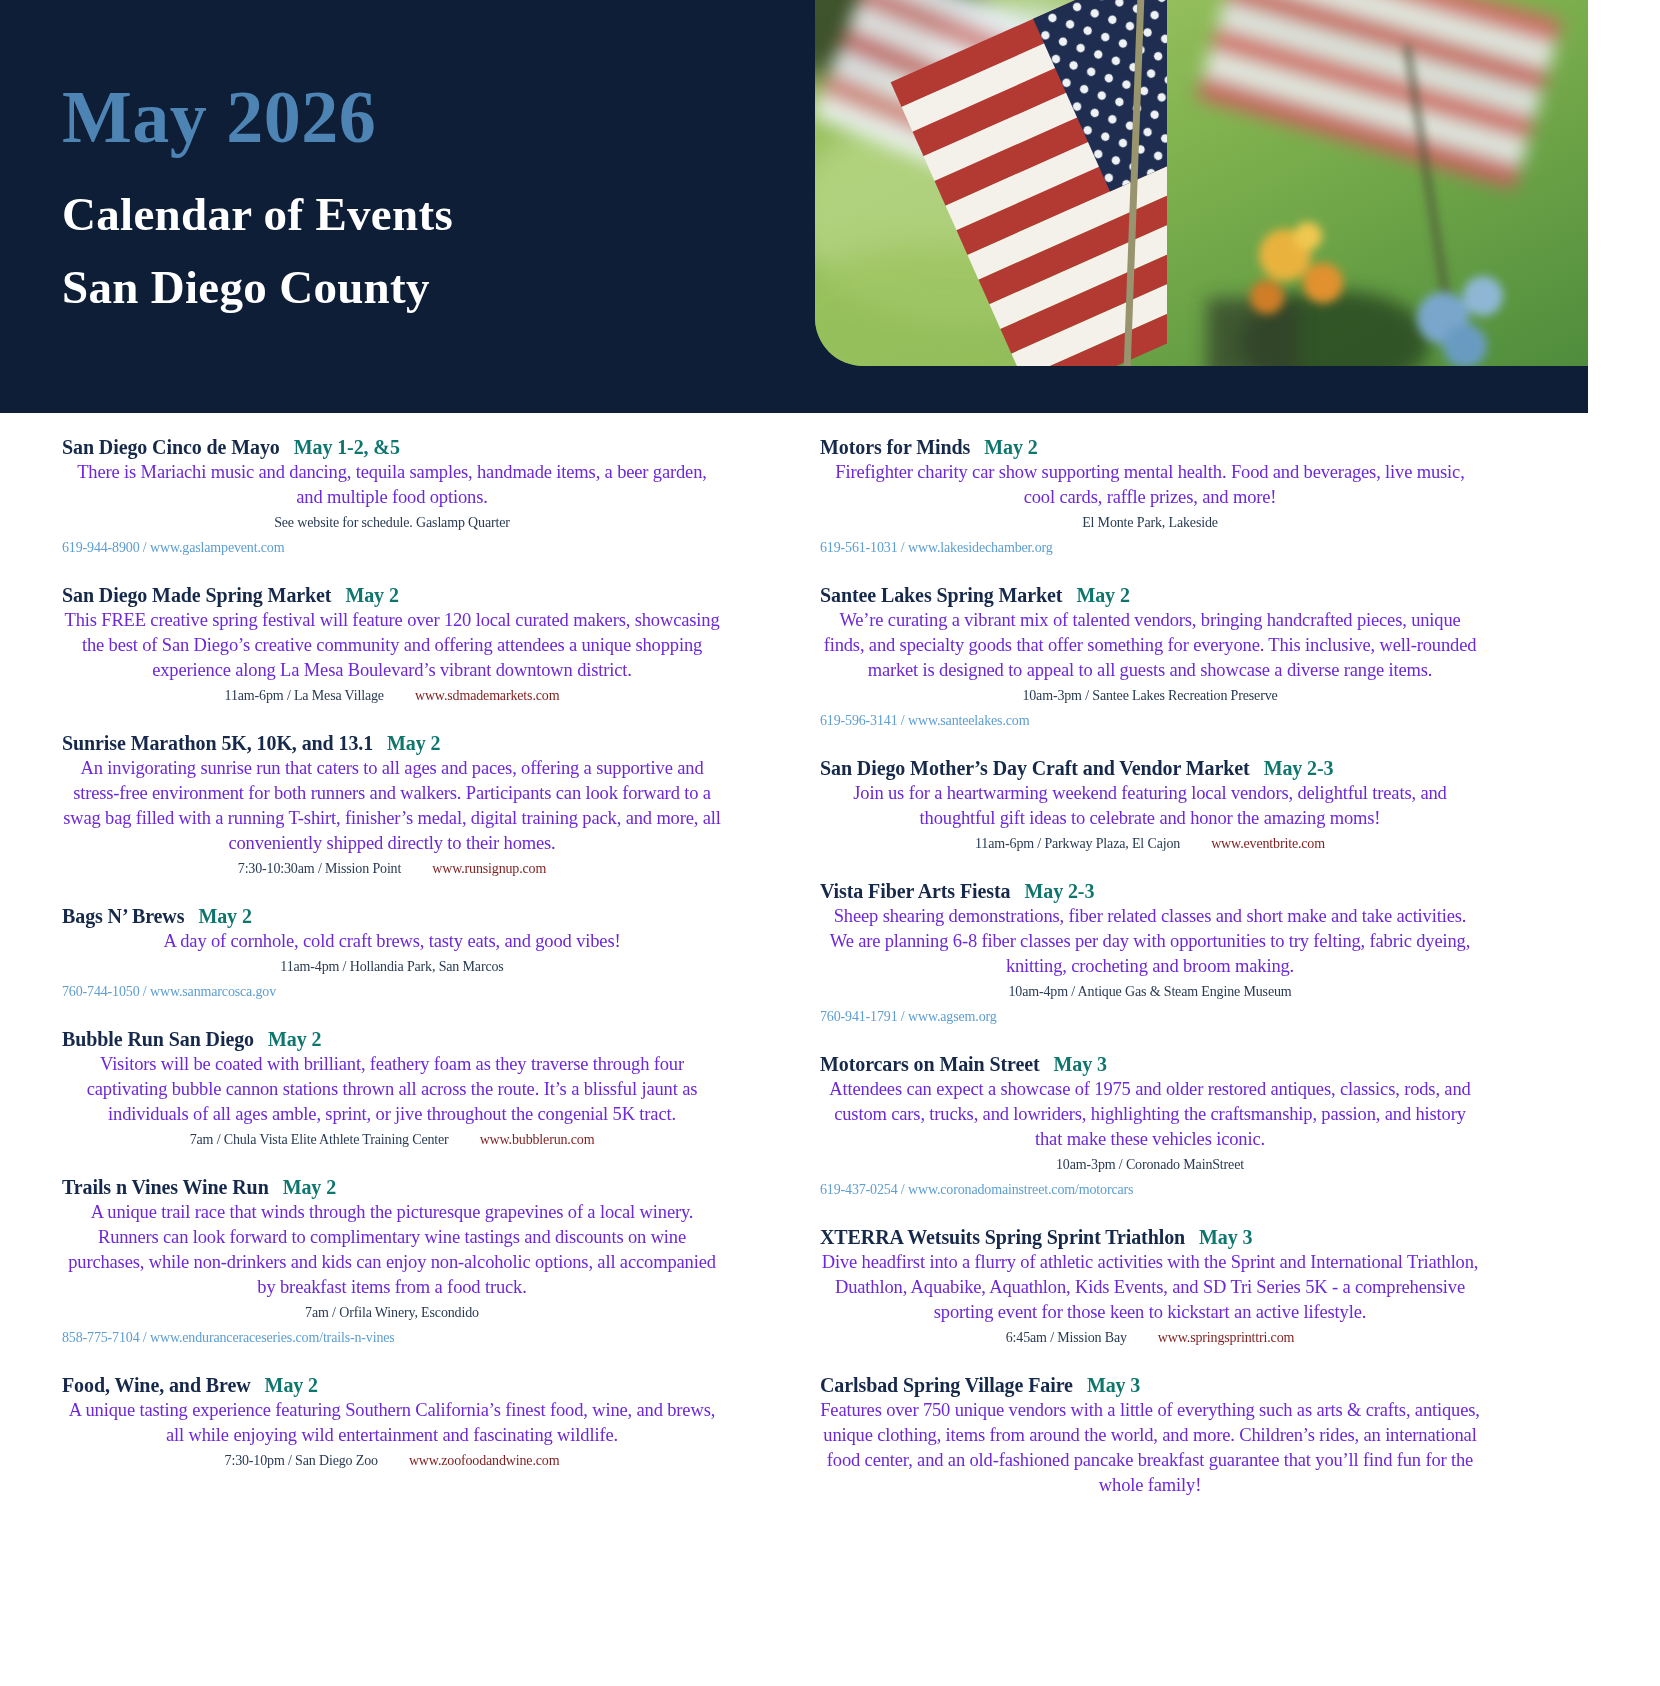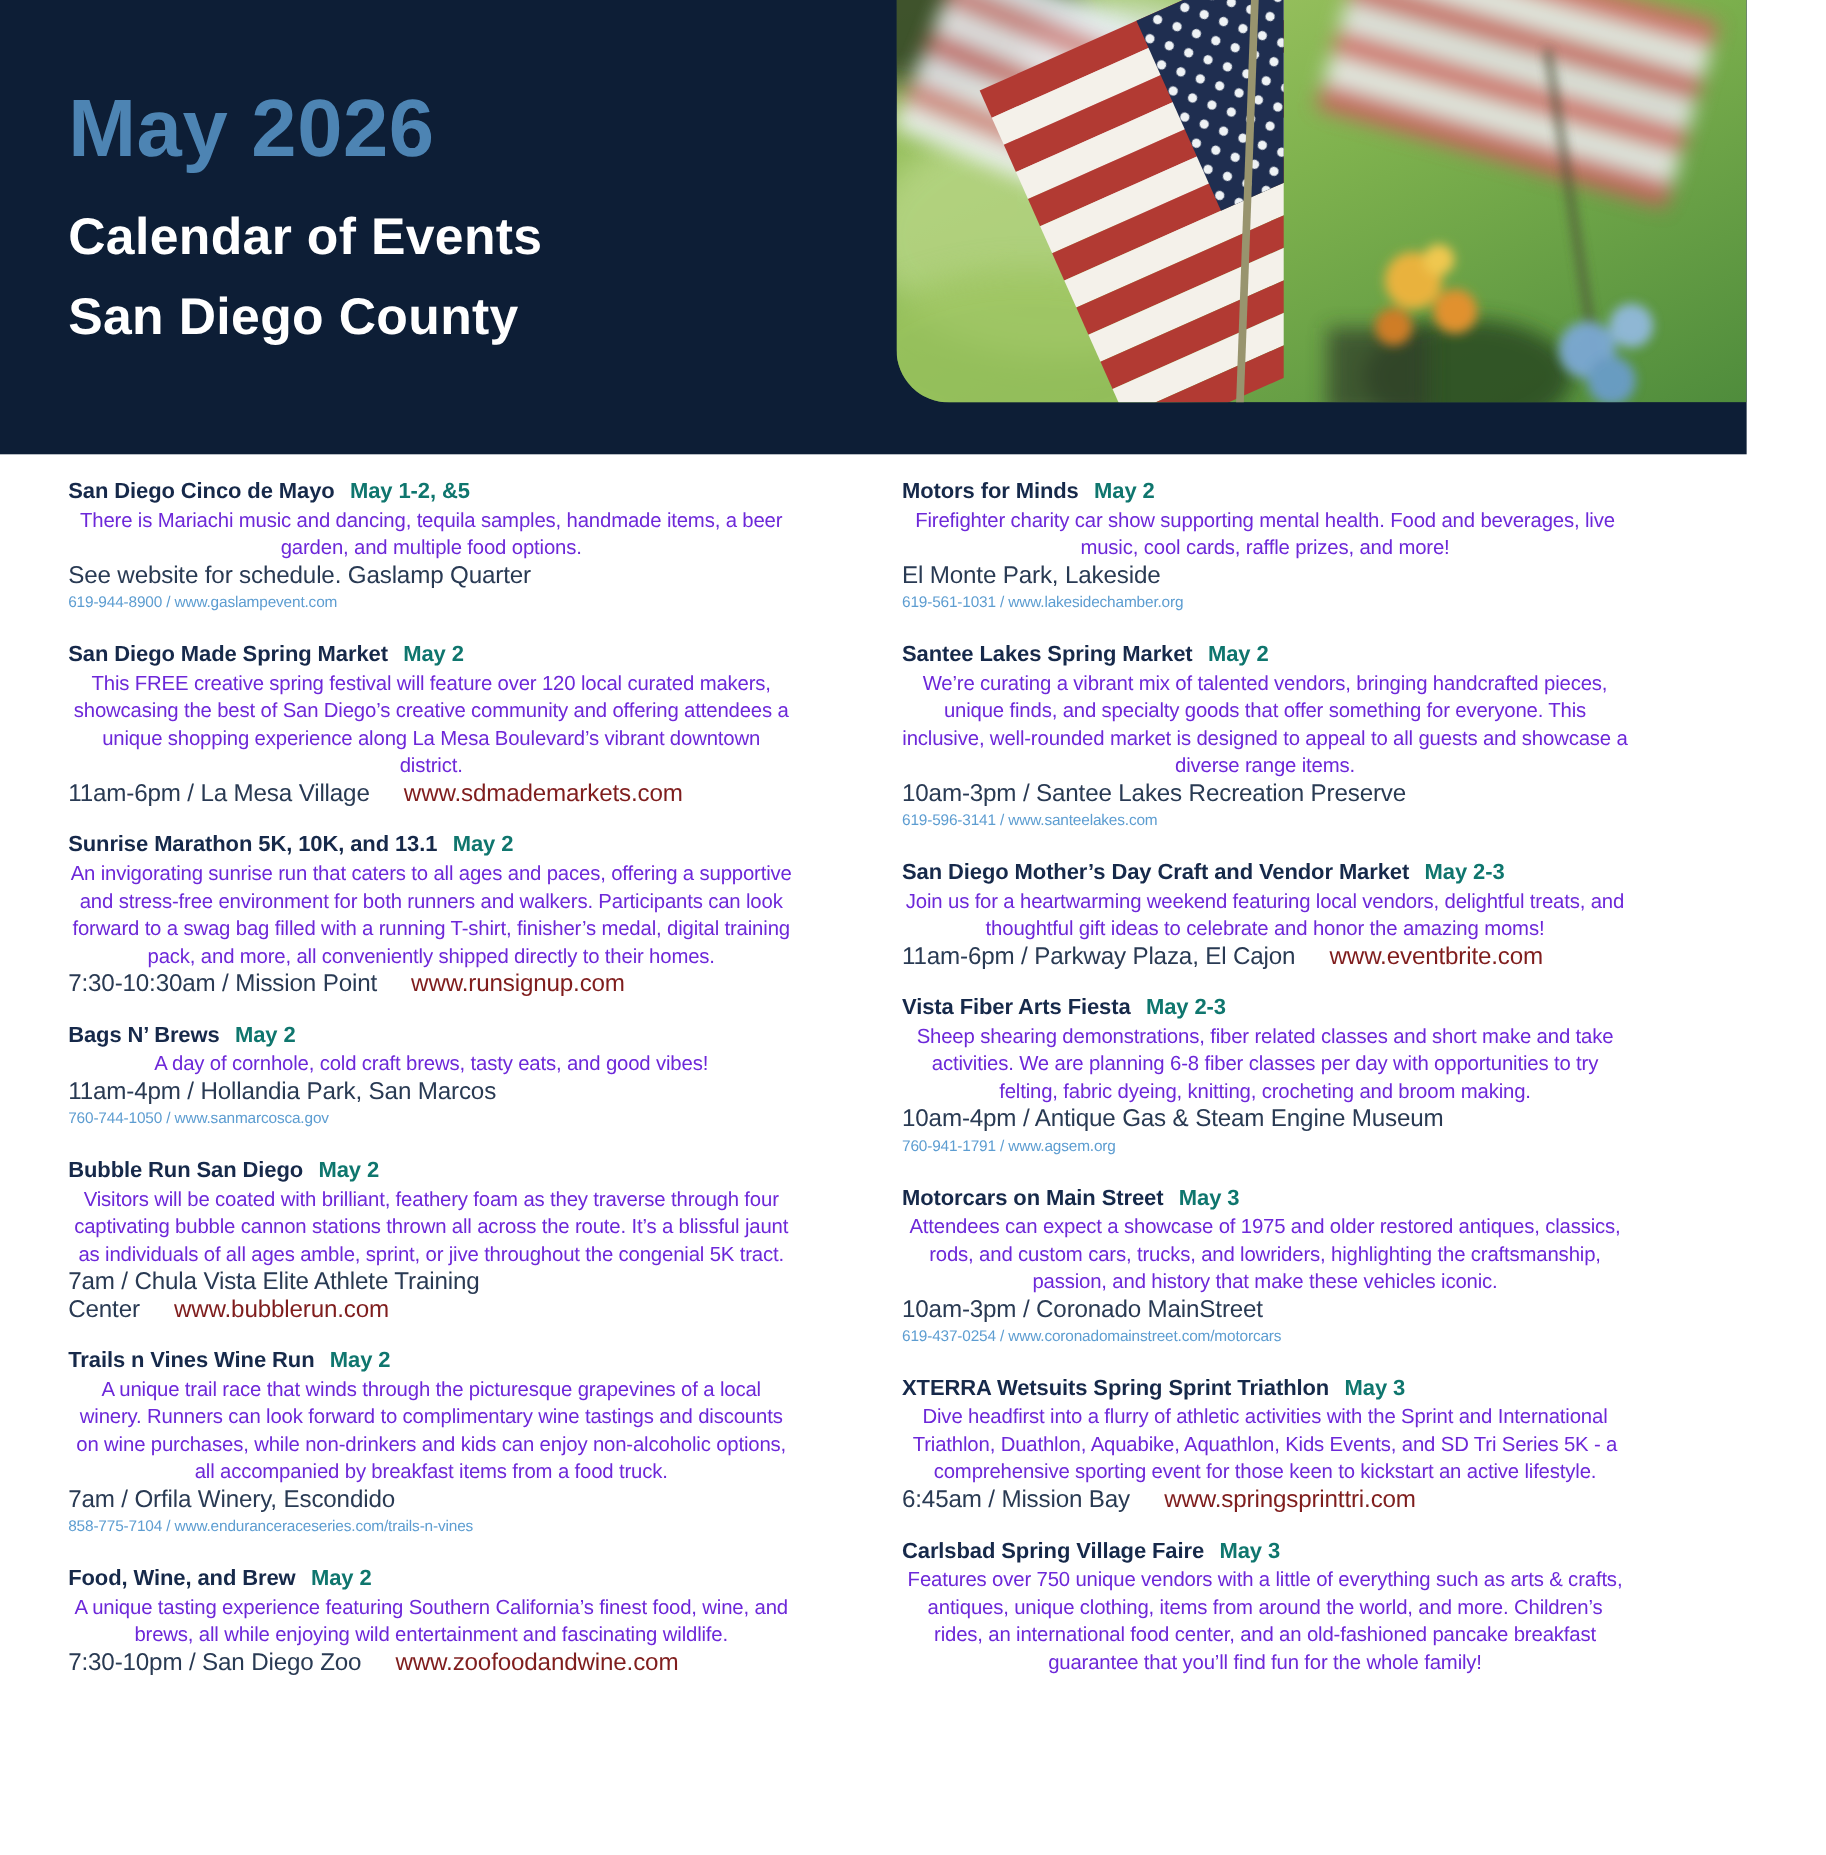--- a/index.html
+++ b/index.html
@@ -1,18 +1,18 @@
 <!DOCTYPE html>
 <html><head>
 <meta charset="utf-8">
 <style>
   html,body{margin:0;padding:0;background:#ffffff;}
   .page{
     width:1588px;height:1686px;position:relative;overflow:hidden;
-    background:#ffffff;font-family:Liberation Sans, sans-serif;
+    background:#ffffff;font-family:Liberation Serif, serif;
   }
   
   .masthead{position:relative;width:100%;height:413px;background:#0d1e36;}
   .masthead-text{position:absolute;left:62px;top:76px;}
   .month-title{
     margin:0 0 20px 0;font-size:74px;line-height:82px;font-weight:bold;
     color:#4d84b3;letter-spacing:0.5px;
   }
   .page-title{font-size:47px;line-height:73px;font-weight:bold;color:#ffffff;letter-spacing:0.3px;}
   .photo{
@@ -23,21 +23,21 @@
   
   .content{
     display:grid;grid-template-columns:1fr 1fr;column-gap:98px;
     padding:22px 108px 0 62px;
   }
   .event{margin-bottom:23px;}
   .ev-head{font-size:20px;line-height:25px;font-weight:bold;letter-spacing:-0.1px;}
   .ev-title{color:#16294a;}
   .ev-date{color:#0f766e;margin-left:14px;}
   .ev-desc{font-size:18.5px;line-height:25px;color:#6d28d9;letter-spacing:-0.15px;text-align:center;}
-  .ev-info{font-size:22px;line-height:25px;color:#293a53;letter-spacing:-0.15px;}
+  .ev-info{font-size:14px;line-height:25px;color:#293a53;letter-spacing:-0.15px;text-align:center;}
   .ev-link{color:#7f1d1d;text-decoration:none;margin-left:31px;cursor:pointer;}
   .ev-contact{display:block;font-size:14px;line-height:25px;color:#5d9dd1;
     text-decoration:none;letter-spacing:-0.15px;cursor:pointer;}
 </style>
 </head>
 <body>
 
 <div class="page">
 
   <header class="masthead">

